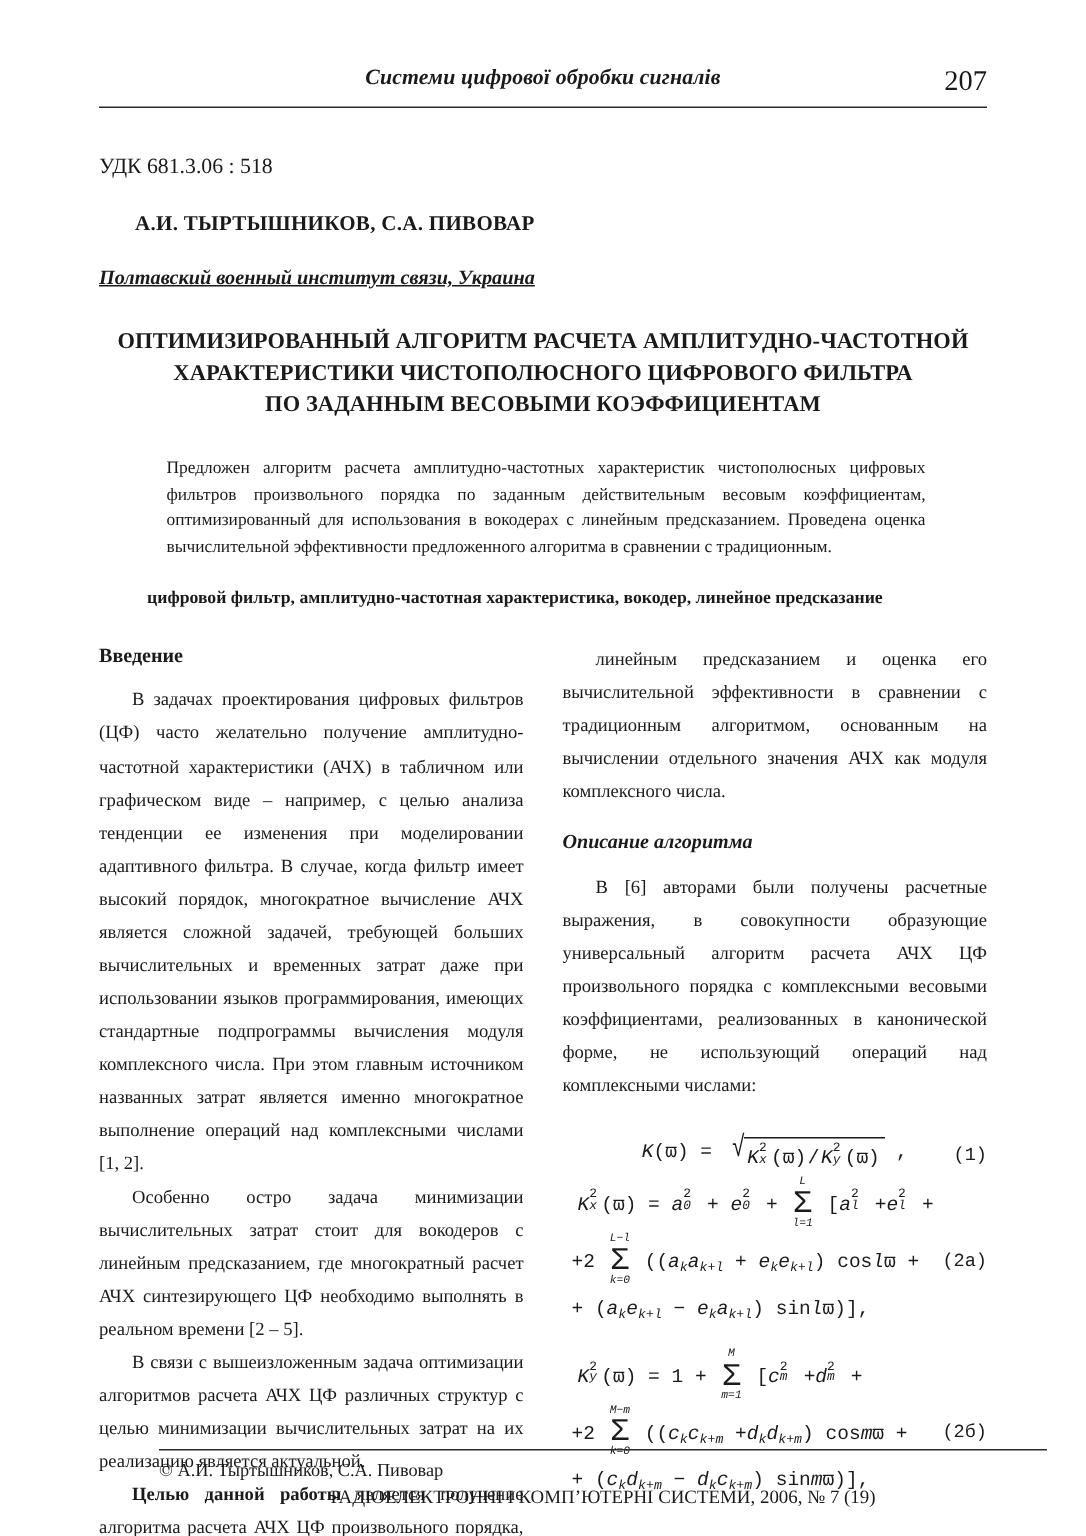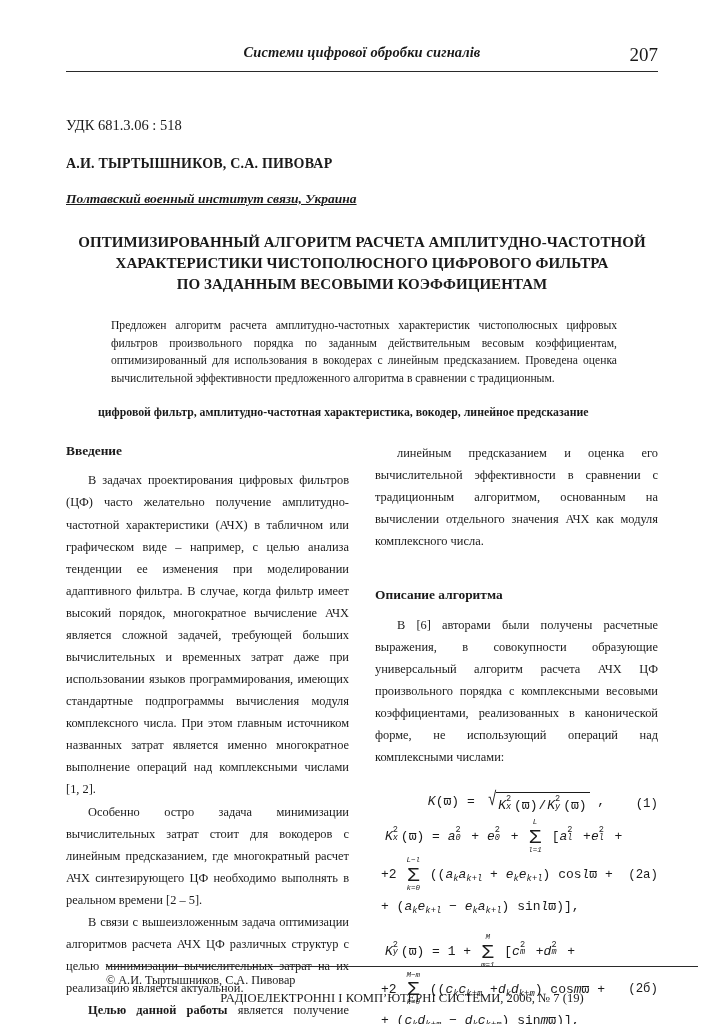--- a/index.html
+++ b/index.html
@@ -26,21 +26,21 @@
     left: 66px;
     top: 0;
     width: 592px;
     height: 1024px;
   }
 
   
   .runhead {
     position: relative;
     height: 34px;
-    padding-top: 58px;
+    padding-top: 44px;
   }
   .runhead-title {
     position: absolute;
     left: 0;
     right: 0;
     top: 44px;
     text-align: center;
     font-weight: bold;
     font-style: italic;
     font-size: 14.5px;
@@ -67,20 +67,21 @@
     margin-top: 25px;
     font-size: 14.5px;
   }
 
   
   .authors {
     margin-top: 22px;
     font-size: 14px;
     font-weight: bold;
     letter-spacing: .2px;
+    margin-left: 24px;
   }
   .affiliation {
     margin-top: 19px;
     font-size: 13.5px;
     font-weight: bold;
     font-style: italic;
     text-decoration: underline;
   }
 
   
@@ -125,21 +126,21 @@
     line-height: 1.78;
     text-align: justify;
     text-justify: inter-word;
   }
   .col h2 {
     font-size: 13.4px;
     font-weight: bold;
     margin: 0 0 10px 0;
     line-height: 1.3;
   }
-  .col h2.spaced { margin-top: 34px; }
+  .col h2.spaced { margin-top: 14px; font-style: italic; }
   .col p {
     margin: 0;
     text-indent: 22px;
   }
   .col p b { font-weight: bold; }
 
   
   .math-block {
     margin-top: 22px;
     font-family: Liberation Mono, monospace;

